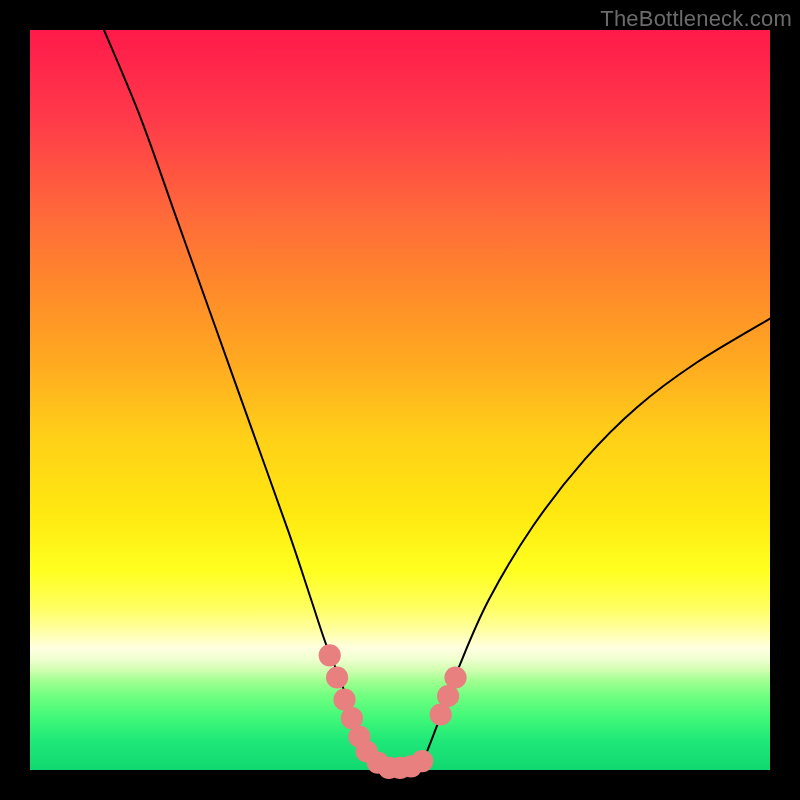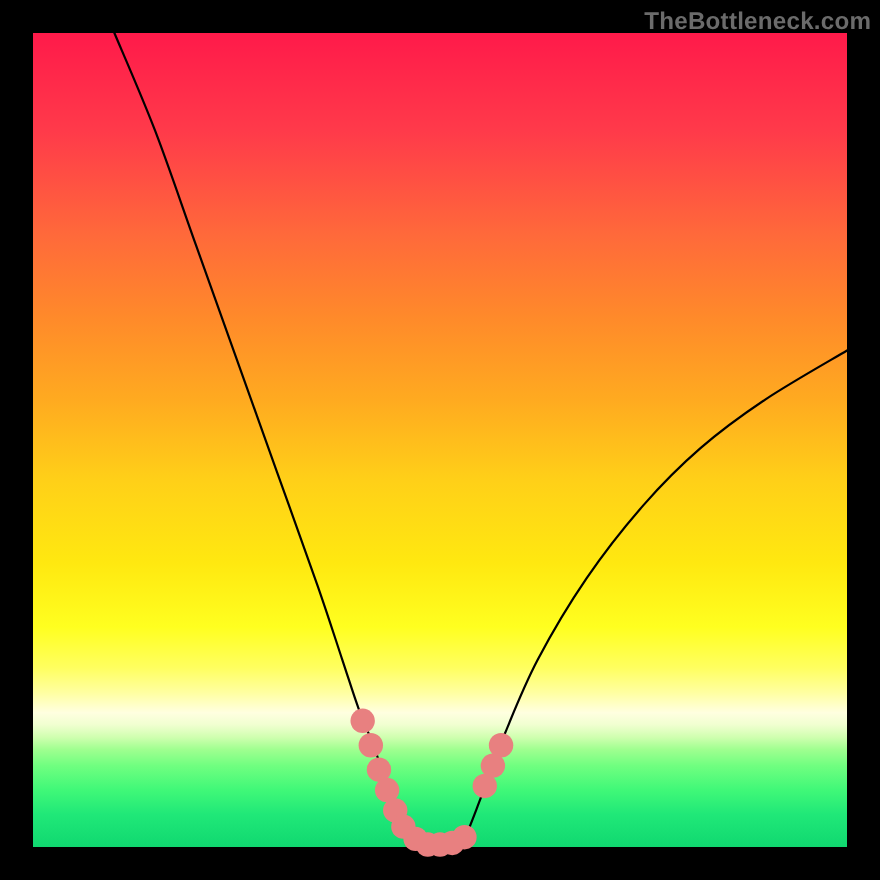--- a/index.html
+++ b/index.html
@@ -36,21 +36,21 @@
       #20e878 96%,
       #10d870 100%
     );
   }
   .watermark {
     position: absolute;
     top: 6px;
     right: 8px;
     font-family: Arial, Helvetica, sans-serif;
     font-size: 22px;
-    font-weight: 700;
+    font-weight: 400;
     color: #6b6b6b;
     letter-spacing: 0.2px;
   }
   svg.curve {
     position: absolute;
     left: 30px; top: 30px;
     width: 740px; height: 740px;
     overflow: visible;
   }
 </style>

